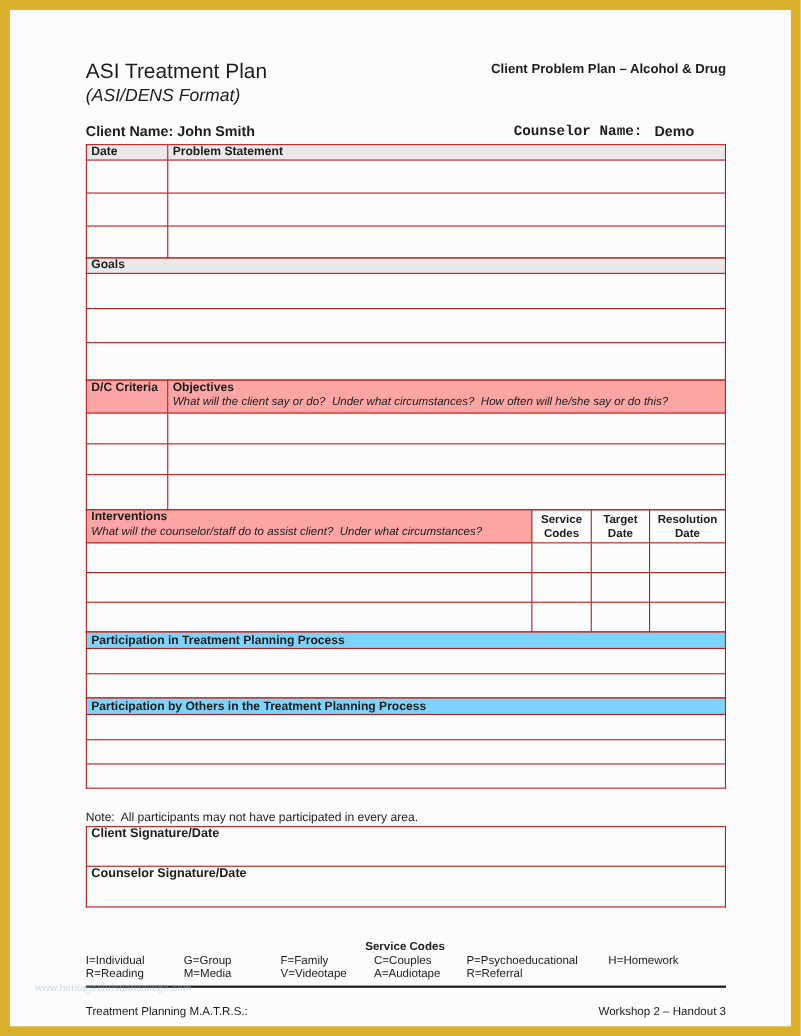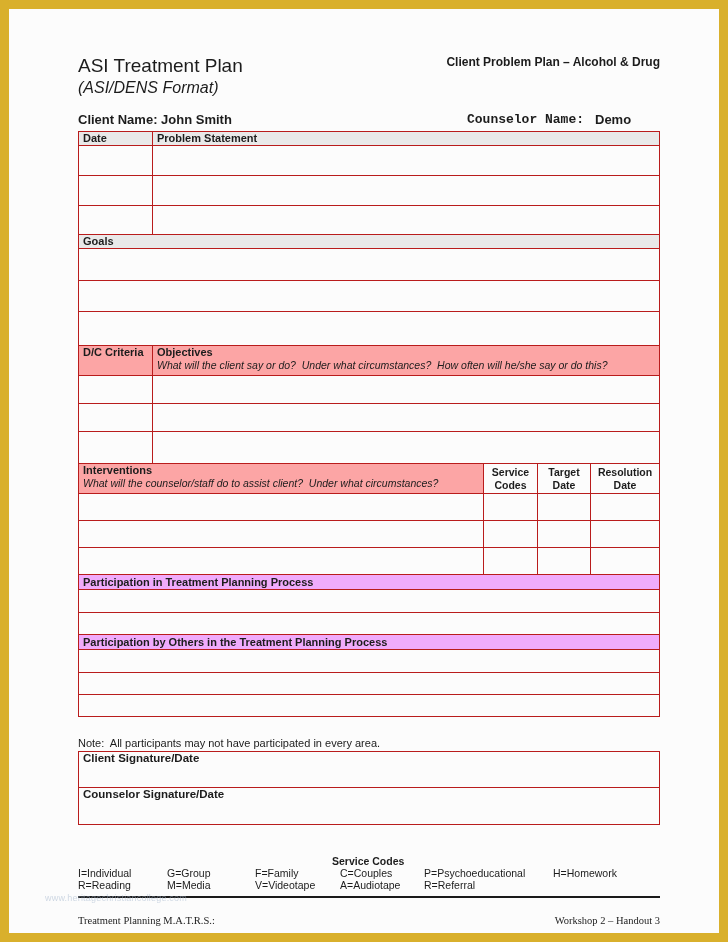--- a/index.html
+++ b/index.html
@@ -24,39 +24,39 @@
   table.first { margin-top: 2px; }
   .tbl td { border: 1px solid #b91c1c; padding: 0 4px; vertical-align: top; font-size: 11px; }
   .hdr td { background: #e9e9e9; font-weight: bold; height: 13px; padding-top: 0; line-height: 13px; }
   .hdr2 td { background: #fca5a5; font-weight: bold; height: 30px; }
   .hint { font-weight: normal; font-style: italic; font-size: 10.5px; display: block; margin-top: 1px; }
   .colhdr { background: #fcfcfc !important; text-align: center; font-weight: bold; font-size: 10.5px !important; line-height: 13px; padding-top: 2px !important; }
   .rh23 td { height: 23px; } .rh22 td { height: 22px; }
   .rh27 td { height: 27px; } .rh28 td { height: 28px; } .rh29 td { height: 29px; }
   .rh30 td { height: 30px; } .rh31 td { height: 31px; } .rh32 td { height: 32px; }
   .rh34 td { height: 34px; }
-  .bar td { background: #f0abfc; font-weight: bold; height: 15px; line-height: 14px; }
+  .bar td { background: #7dd3fc; font-weight: bold; height: 15px; line-height: 14px; }
   .sig td { font-weight: bold; font-size: 11.5px; }
   .sig-client td { height: 36px; }
   .sig-counselor td { height: 37px; }
 
   .note { font-size: 11px; margin: 20px 0 3px 0; }
   .pre { white-space: pre-wrap; }
 
   .legend { position: relative; margin-top: 30px; height: 36px; font-size: 10.5px; }
   .legend-title { position: absolute; left: 254px; top: 0; font-weight: bold; }
   .legend .it { position: absolute; white-space: nowrap; }
   .lr1 { top: 12px; } .lr2 { top: 24px; }
   .lx0 { left: 0; } .lx1 { left: 89px; } .lx2 { left: 177px; } .lx3 { left: 262px; } .lx4 { left: 346px; } .lx5 { left: 475px; }
   .legend-rule { width: 582px; border-bottom: 2px solid #1a1a1a; margin-top: 5px; }
 
-  .footer { margin-top: 16px; display: flex; font-size: 10.5px; line-height: 13px; font-family: Liberation Serif, serif; }
+  .footer { margin-top: 16px; display: flex; font-size: 10.5px; line-height: 13px; }
   .footer-right { margin-left: auto; white-space: nowrap; }
 
-  .watermark { position: absolute; left: 36px; top: 884px; font-size: 9px; color: #a9bacf; opacity: 0.55; letter-spacing: 0.2px; }
+  .watermark { position: absolute; left: 23px; top: 884px; font-size: 9px; color: #a9bacf; opacity: 0.55; letter-spacing: 0.2px; }
 </style>
 </head>
 <body>
 
 <div class="frame">
   <div class="page">
     <div class="content">
 
       <div class="doc-header">
         <div class="title-block">

